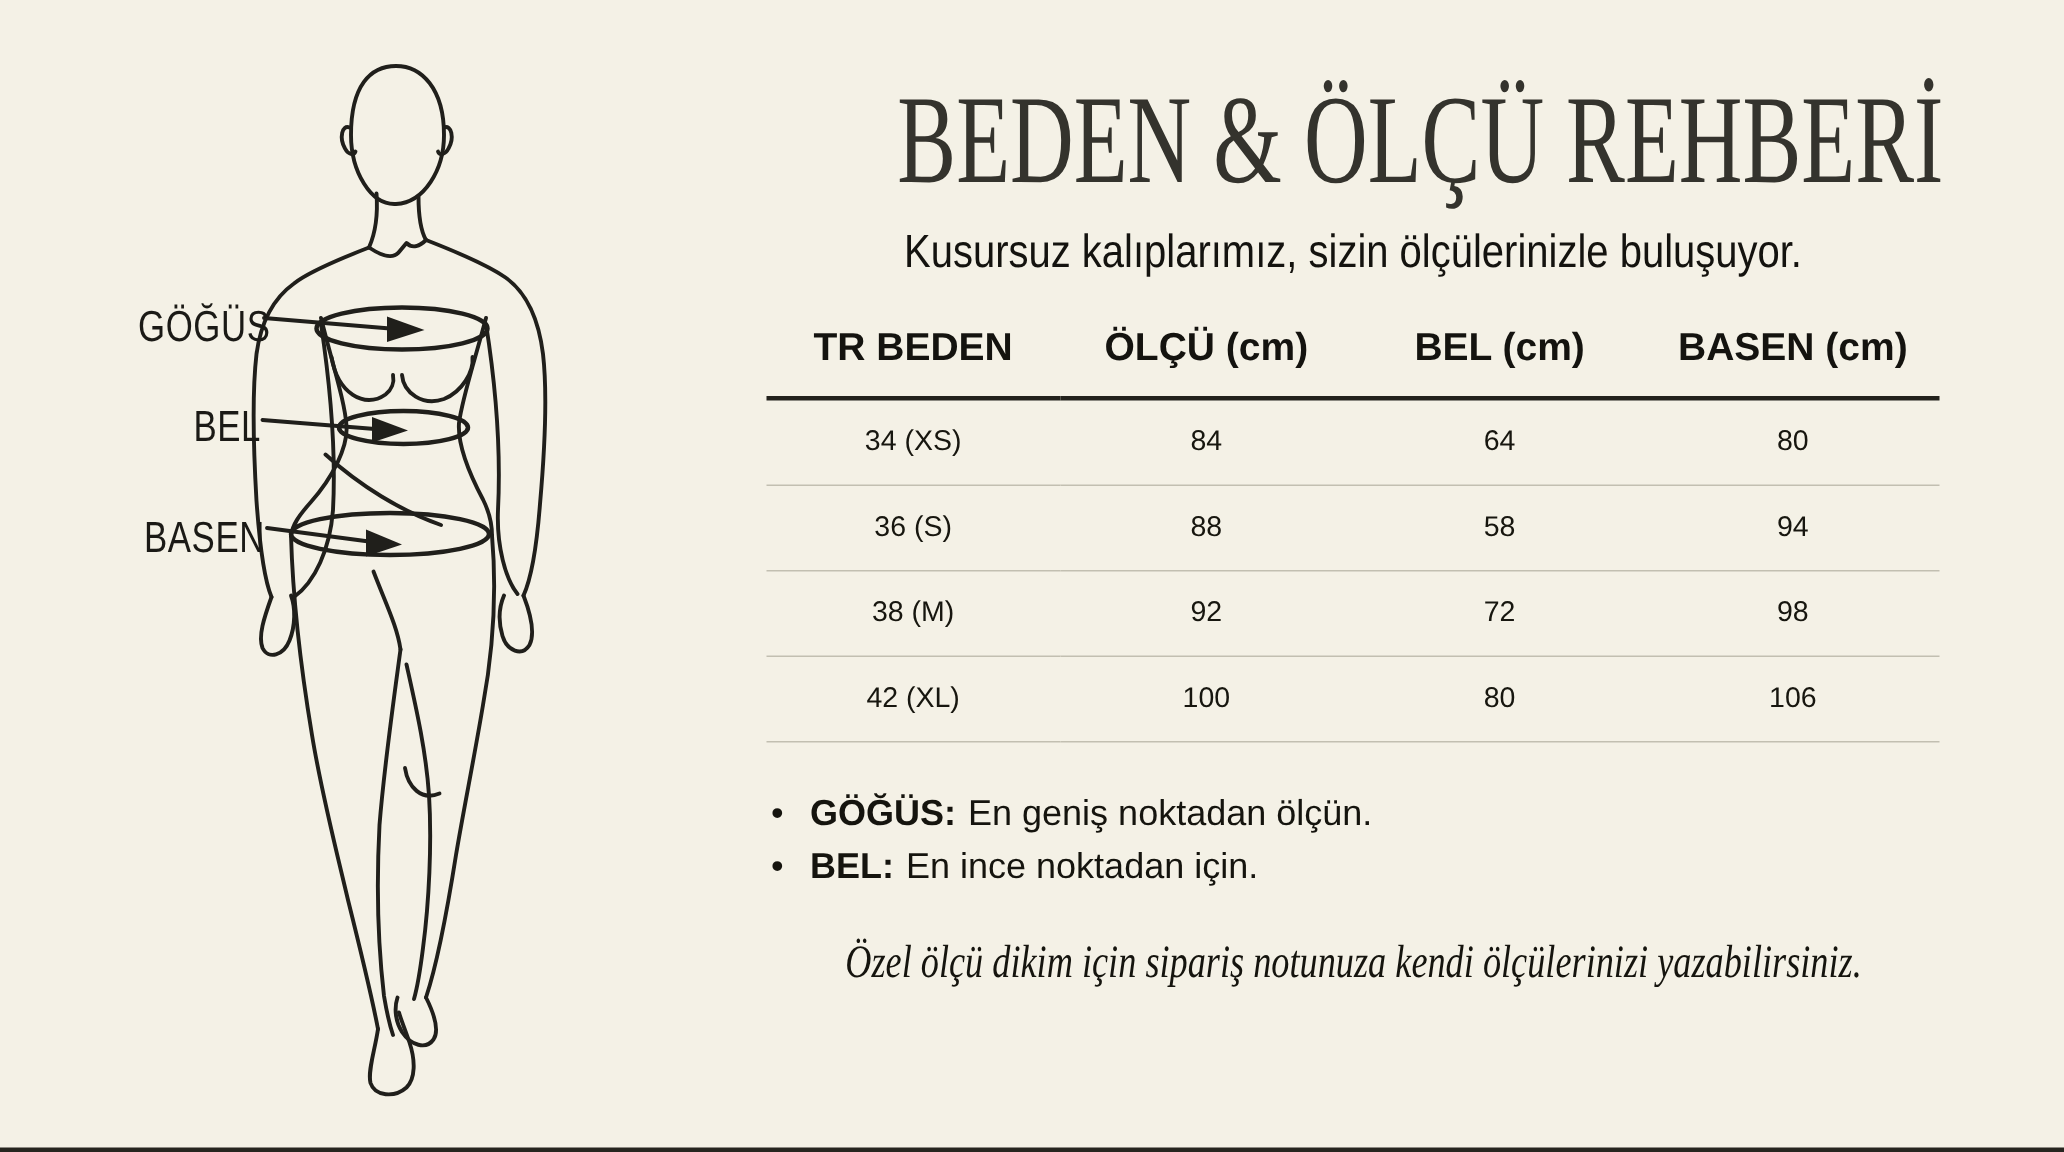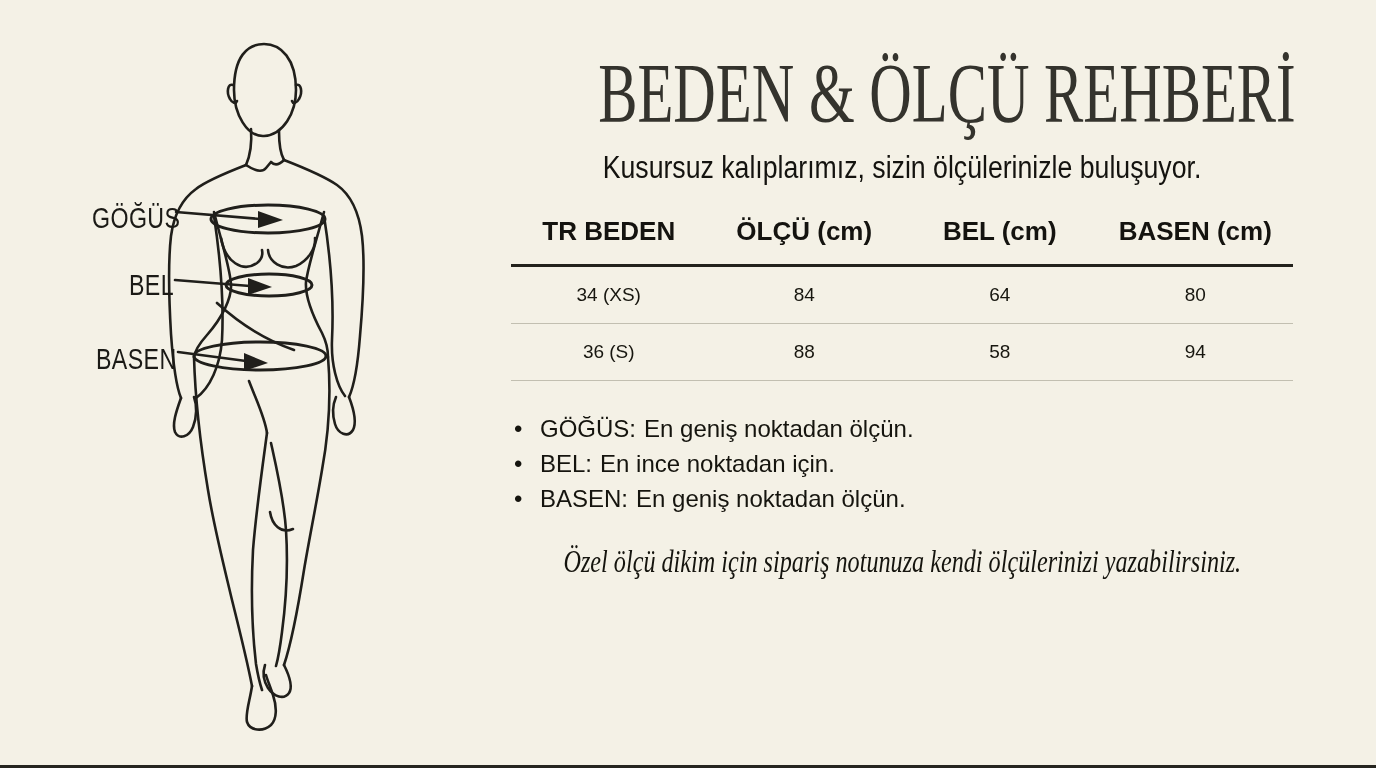--- a/index.html
+++ b/index.html
@@ -67,21 +67,21 @@
     margin:30px 0 0 46px;padding:0;
     text-align:left;
   }
   .notes li{
     font-size:24px;line-height:35px;color:#15140e;
   }
   .notes .dot{
     display:inline-block;width:26px;text-align:left;
     font-size:24px;
   }
-  .notes .note-label{font-weight:normal;margin-right:8px;}
+  .notes .note-label{font-weight:bold;margin-right:8px;}
   .footer-note{
     margin:28px 0 0 0;
     font-family:"Liberation Serif",serif;
     font-style:italic;
     font-size:31px;color:#15140e;
     transform:scaleX(0.78);transform-origin:center top;
     white-space:nowrap;
   }
 </style>
 </head>
@@ -174,32 +174,41 @@
           <td>84</td>
           <td>64</td>
           <td>80</td>
         </tr>
         <tr>
           <td>36 (S)</td>
           <td>88</td>
           <td>58</td>
           <td>94</td>
         </tr>
+        <tr>
+          <td>38 (M)</td>
+          <td>92</td>
+          <td>72</td>
+          <td>98</td>
+        </tr>
+        <tr>
+          <td>42 (XL)</td>
+          <td>100</td>
+          <td>80</td>
+          <td>106</td>
+        </tr>
       </tbody>
     </table>
 
     <ul class="notes">
       <li>
         <span class="dot">•</span><span class="note-label">GÖĞÜS:</span><span>En geniş noktadan ölçün.</span>
       </li>
       <li>
         <span class="dot">•</span><span class="note-label">BEL:</span><span>En ince noktadan için.</span>
       </li>
-      <li>
-        <span class="dot">•</span><span class="note-label">BASEN:</span><span>En geniş noktadan ölçün.</span>
-      </li>
     </ul>
 
     <p class="footer-note">Özel ölçü dikim için sipariş notunuza kendi ölçülerinizi yazabilirsiniz.</p>
   </div>
 
   <div class="bottom-edge"></div>
 </div>
 
 </body></html>

